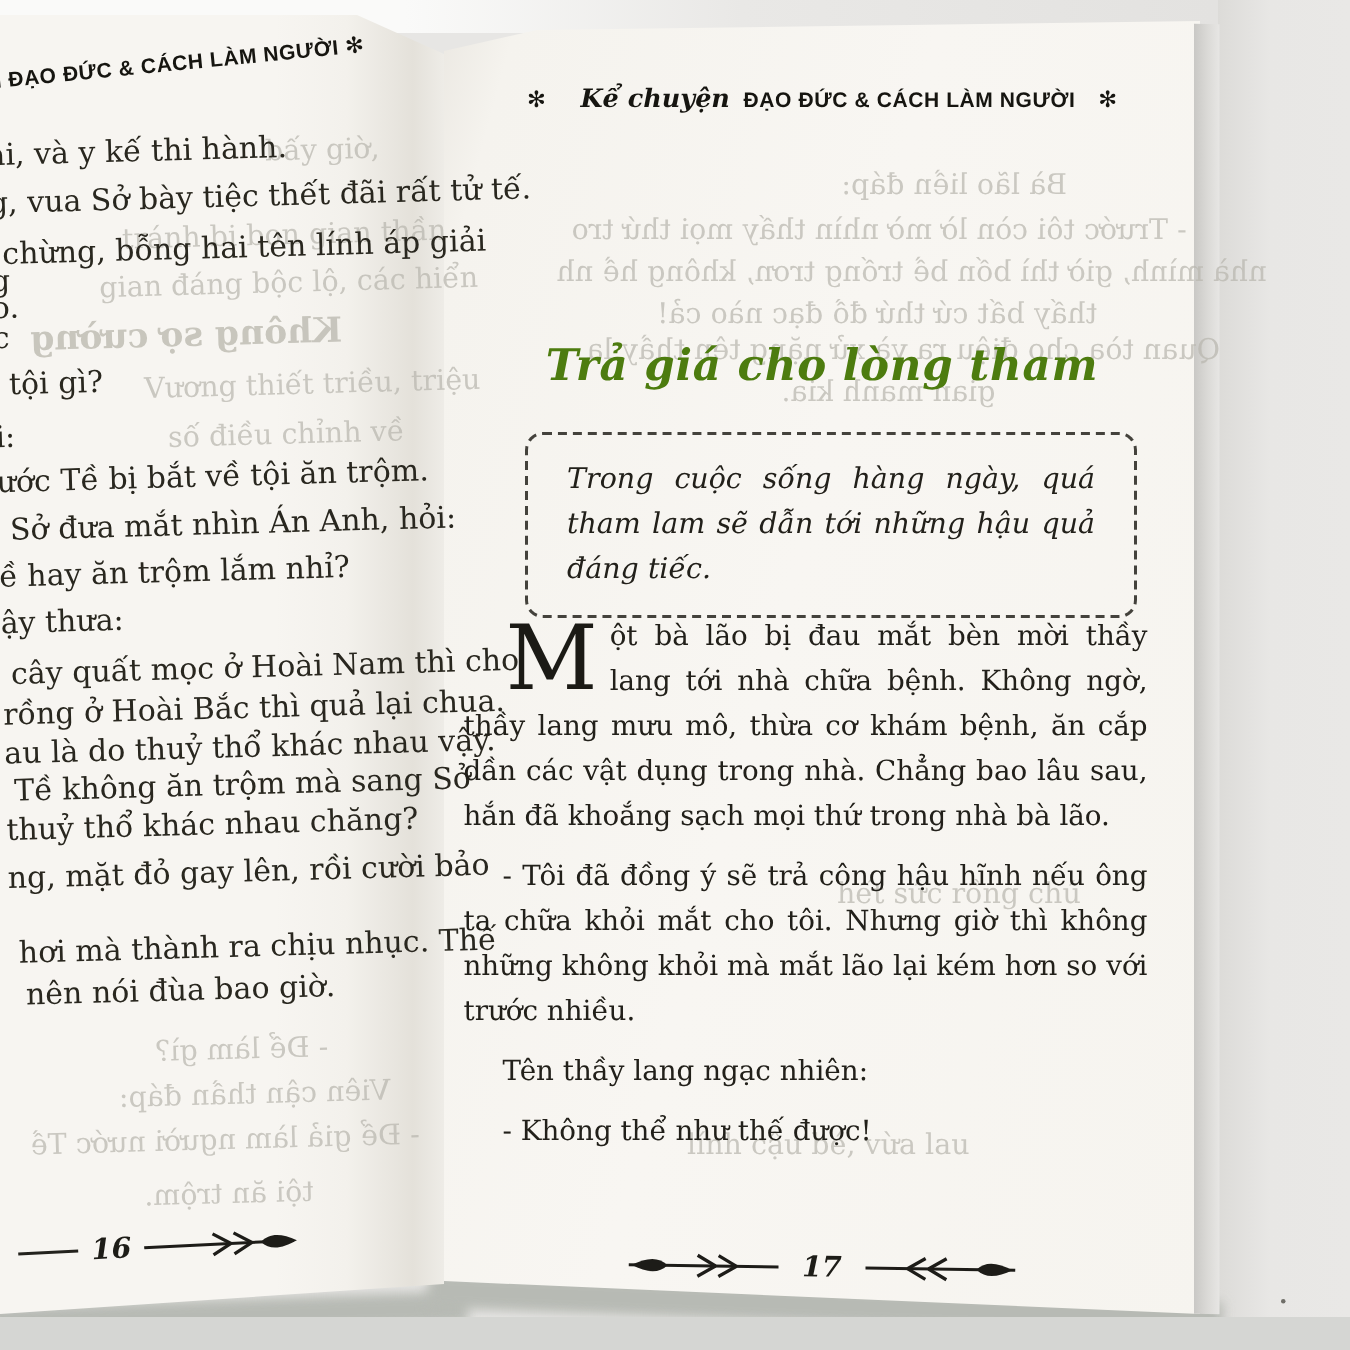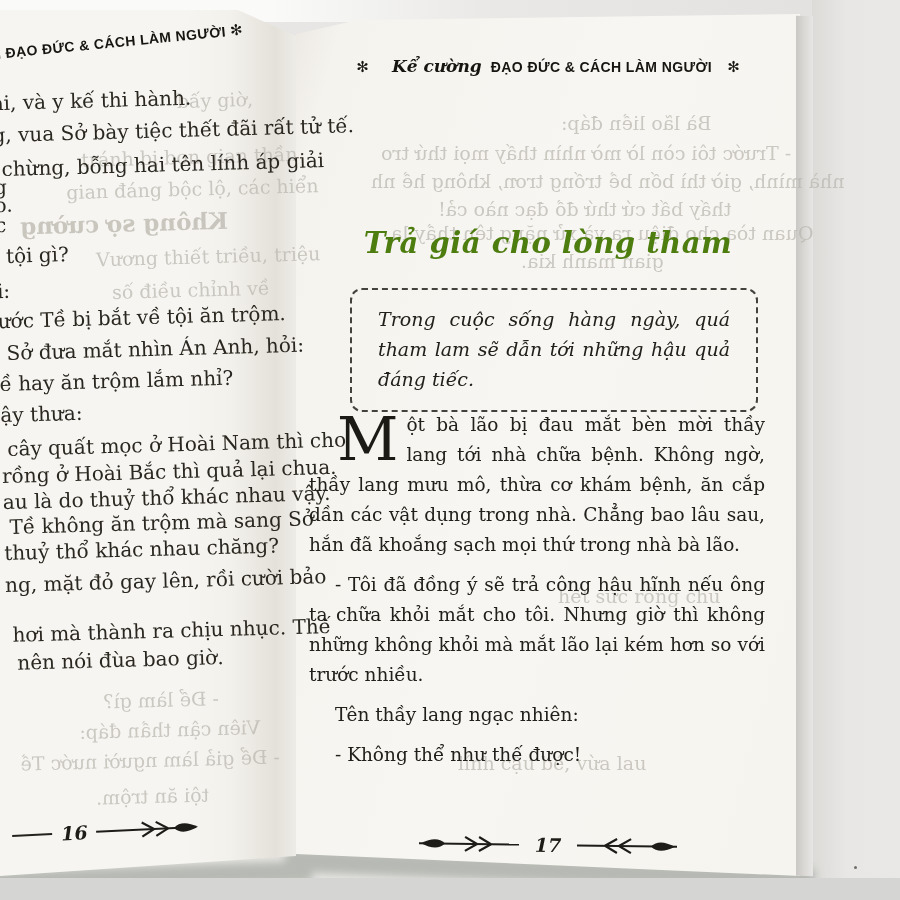--- a/index.html
+++ b/index.html
@@ -124,21 +124,21 @@
         <path d="M58 9 L46 2 M58 9 L46 16 M72 9 L60 2 M72 9 L60 16" stroke="#1d1c18" stroke-width="2.2" fill="none"></path>
         <path d="M102 9 C92 4 84 3 78 9 C84 15 92 14 102 9 Z" fill="#1d1c18"></path>
       </svg>
     </div>
   </div>
 
   <div class="rp-content">
 
     <div class="rp-header">
       <span class="orn">✻</span>
-      <span class="script">Kể cường</span>
+      <span class="script">Kể chuyện</span>
       <span class="caps">ĐẠO ĐỨC &amp; CÁCH LÀM NGƯỜI</span>
       <span class="orn">✻</span>
     </div>
 
     <div class="bleed mirror" style="left:265px;top:112px;">Bà lão liền đáp:</div>
     <div class="bleed mirror" style="left:85px;top:142px;">- Trước tôi còn lờ mờ nhìn thấy mọi thứ tro</div>
     <div class="bleed mirror" style="left:75px;top:170px;">nhà mình, giờ thì bốn bề trống trơn, không hề nh</div>
     <div class="bleed mirror" style="left:142px;top:198px;">thấy bất cứ thứ đồ đạc nào cả!</div>
     <div class="bleed mirror" style="left:95px;top:222px;">Quan tòa cho điệu ra và xử nặng tên thầy la</div>
     <div class="bleed mirror" style="left:225px;top:250px;">gian manh kia.</div>

